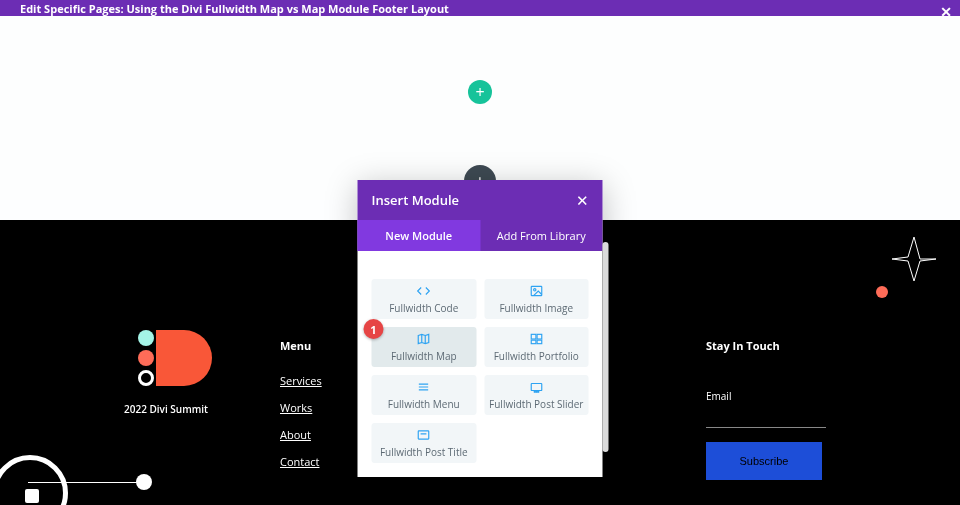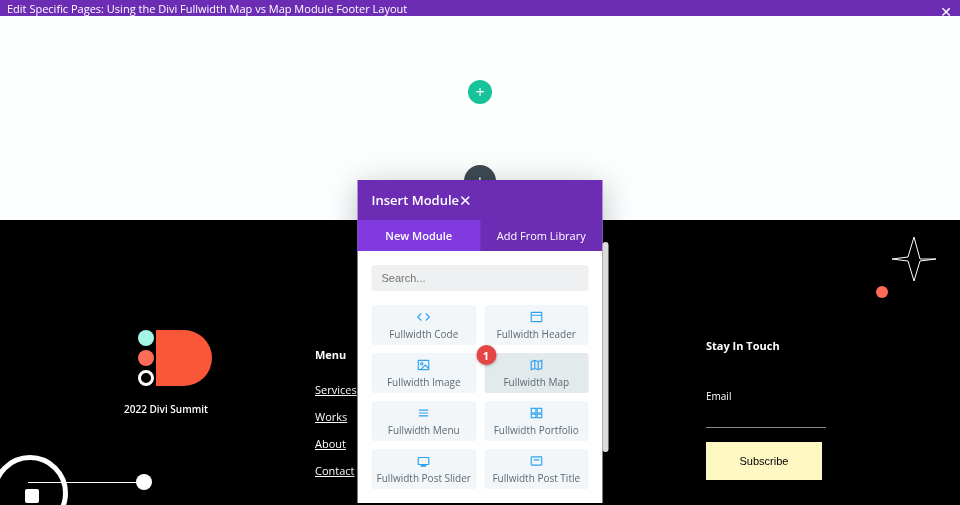--- a/index.html
+++ b/index.html
@@ -1,17 +1,17 @@
 <!DOCTYPE html>
 <html><head>
 <meta charset="utf-8">
 <style>
   * { box-sizing: border-box; margin: 0; padding: 0; }
   html, body { width: 960px; height: 505px; font-family: -apple-system, "Open Sans", Arial, sans-serif; overflow: hidden; background:#fdfeff; }
-  .topbar { position:absolute; top:0; left:0; right:0; height:16px; background:#6c2db4; color:#fff; display:flex; align-items:center; padding:0 7px; font-size:11px; font-weight:400; }
+  .topbar { position:absolute; top:0; left:0; right:0; height:16px; background:#6c2db4; color:#fff; display:flex; align-items:center; padding:0 20px; font-size:11px; font-weight:700; }
   .topbar .close { position:absolute; right:8px; top:2px; font-size:14px; cursor:pointer; }
   .canvas { position:absolute; top:20px; left:0; right:0; bottom:0; }
   .upper { height:180px; background:#fdfefe; position:relative; }
   .plus-btn { position:absolute; left:50%; transform:translateX(-50%); width:24px; height:24px; border-radius:50%; background:#16c39a; display:flex; align-items:center; justify-content:center; color:#fff; font-size:16px; top:60px; cursor:pointer; }
   .plus-btn2 { position:absolute; left:50%; transform:translateX(-50%); width:32px; height:32px; border-radius:50%; background:#3e4a53; color:#fff; display:flex; align-items:center; justify-content:center; font-size:18px; top:145px; cursor:pointer; }
   .footer { position:absolute; top:200px; left:0; right:0; bottom:0; background:#000; color:#fff; }
   
   .diamond { position:absolute; top:15px; right:22px; width:48px; height:48px; }
   .dot-orange { position:absolute; top:66px; right:72px; width:12px; height:12px; border-radius:50%; background:#fe6c58; }
   .bl-circle-big { position:absolute; left:-8px; bottom:-26px; width:76px; height:76px; border:5px solid #fff; border-radius:50%; background:#000; }
@@ -21,32 +21,32 @@
 
   
   .logo-wrap { position:absolute; left:132px; top:110px; width:90px; }
   .logo-wrap .lg-circle-teal  { position:absolute; left:6px;  top:0;   width:16px; height:16px; border-radius:50%; background:#a4f4e7; }
   .logo-wrap .lg-circle-orange{ position:absolute; left:6px;  top:20px; width:16px; height:16px; border-radius:50%; background:#fe6c58; }
   .logo-wrap .lg-circle-ring  { position:absolute; left:6px;  top:40px; width:16px; height:16px; border-radius:50%; border:3px solid #fff; }
   .logo-wrap .lg-half { position:absolute; left:24px; top:0; width:56px; height:56px; background:#f95738; border-radius:0 56px 56px 0; }
   .logo-wrap .site-name { position:absolute; top:72px; left:-8px; width:120px; font-size:10px; font-weight:600; text-align:left; }
 
   .footer-col { position:absolute; font-size:11px; }
-  .footer-col.menu { left:280px; top:127px;margin-left:35px; }
+  .footer-col.menu { left:280px; top:118px; }
   .footer-col.menu h4 { font-size:11px; margin-bottom:20px; font-weight:700; }
   .footer-col.menu div { margin-bottom:12px; cursor:pointer;text-decoration:underline; }
   .footer-col.stay { left:706px; top:118px; }
   .footer-col.stay h4 { font-size:11px; font-weight:700; margin-bottom:36px; }
   .footer-col.stay label { font-size:10px; display:block; margin-bottom:6px; }
   .footer-col.stay .email-inp { width:120px; border:none; border-bottom:1px solid #888; background:transparent; color:#fff; font-size:11px; padding:2px 0 4px; outline:none; }
-  .footer-col.stay .sub-btn { margin-top:14px; width:116px; height:38px; background:#fef9c3; color:#000; border:none; font-size:11px; cursor:pointer; }
+  .footer-col.stay .sub-btn { margin-top:14px; width:116px; height:38px; background:#1d4ed8; color:#000; border:none; font-size:11px; cursor:pointer; }
 
   
   .modal { position:absolute; left:50%; top:180px; transform:translateX(-50%); width:245px; background:#fff; box-shadow:0 6px 30px rgba(0,0,0,.25); z-index:50; }
-  .modal-head { background:#6c2db4; color:#fff; height:40px; display:flex; align-items:center; padding:0 14px; font-size:13px; font-weight:600; }
+  .modal-head { background:#6c2db4; color:#fff; height:40px; display:flex; align-items:center; padding:0 14px; font-size:13px; font-weight:600; justify-content:space-between; }
   .modal-head .mx { cursor:pointer; font-size:15px; font-weight:400; }
   .modal-tabs { display:flex; background:#6c2db4; }
   .modal-tabs div { flex:1; text-align:center; font-size:11px; color:#fff; padding:8px 16px; cursor:pointer; }
   .modal-tabs div.active { background:#8139e0; font-weight:600; }
   .modal-body { padding:14px; }
   .search { width:100%; height:26px; border:none; background:#eef0f1; border-radius:3px; padding:0 10px; font-size:11px; outline:none; }
   .mod-grid { display:grid; grid-template-columns:1fr 1fr; gap:8px; margin-top:14px; }
   .mod-card { background:#f2f6f8; border-radius:3px; height:40px; display:flex; flex-direction:column; align-items:center; justify-content:center; font-size:10px; color:#5d6a74; cursor:pointer; position:relative; }
   .mod-card.highlight { background:#e2eaec; }
   .mod-card .ic { width:14px; height:14px; margin-bottom:3px; }
@@ -108,69 +108,61 @@
 <div class="modal">
   <div class="modal-head">
     <span>Insert Module</span>
     <span class="mx">✕</span>
   </div>
   <div class="modal-tabs">
     <div class="active">New Module</div>
     <div>Add From Library</div>
   </div>
   <div class="modal-body">
-    <input class="search" placeholder="Search..." style="">
     <div class="mod-grid" id="mod-grid">
         <div class="mod-card">
           <span class="ic"><svg viewBox="0 0 24 24">
               <polyline points="8 6 2 12 8 18"></polyline>
               <polyline points="16 6 22 12 16 18"></polyline>
             </svg></span>
           <span>Fullwidth Code</span>
-        </div>
-        <div class="mod-card">
-          <span class="ic"><svg viewBox="0 0 24 24">
-              <rect x="3" y="4" width="18" height="16" rx="1"></rect>
-              <line x1="3" y1="9" x2="21" y2="9"></line>
-            </svg></span>
-          <span>Fullwidth Header</span>
         </div>
         <div class="mod-card">
           <span class="ic"><svg viewBox="0 0 24 24">
               <rect x="3" y="4" width="18" height="16" rx="1"></rect>
               <circle cx="9" cy="10" r="2"></circle>
               <path d="M21 18l-6-6-8 8"></path>
             </svg></span>
           <span>Fullwidth Image</span>
         </div>
         <div class="mod-card highlight">
           <span class="ic"><svg viewBox="0 0 24 24">
               <polygon points="3 6 9 4 15 6 21 4 21 18 15 20 9 18 3 20"></polygon>
               <line x1="9" y1="4" x2="9" y2="18"></line>
               <line x1="15" y1="6" x2="15" y2="20"></line>
             </svg></span>
           <span>Fullwidth Map</span>
           <span class="badge">1</span>
         </div>
         <div class="mod-card">
           <span class="ic"><svg viewBox="0 0 24 24">
-              <line x1="4" y1="7" x2="20" y2="7"></line>
-              <line x1="4" y1="12" x2="20" y2="12"></line>
-              <line x1="4" y1="17" x2="20" y2="17"></line>
-            </svg></span>
-          <span>Fullwidth Menu</span>
-        </div>
-        <div class="mod-card">
-          <span class="ic"><svg viewBox="0 0 24 24">
               <rect x="3" y="4" width="8" height="8"></rect>
               <rect x="13" y="4" width="8" height="8"></rect>
               <rect x="3" y="14" width="8" height="6"></rect>
               <rect x="13" y="14" width="8" height="6"></rect>
             </svg></span>
           <span>Fullwidth Portfolio</span>
+        </div>
+        <div class="mod-card">
+          <span class="ic"><svg viewBox="0 0 24 24">
+              <line x1="4" y1="7" x2="20" y2="7"></line>
+              <line x1="4" y1="12" x2="20" y2="12"></line>
+              <line x1="4" y1="17" x2="20" y2="17"></line>
+            </svg></span>
+          <span>Fullwidth Menu</span>
         </div>
         <div class="mod-card">
           <span class="ic"><svg viewBox="0 0 24 24">
               <rect x="3" y="6" width="18" height="12" rx="1"></rect>
               <circle cx="9" cy="20" r="1" fill="#2ea3f2"></circle>
               <circle cx="12" cy="20" r="1" fill="#2ea3f2"></circle>
               <circle cx="15" cy="20" r="1" fill="#2ea3f2"></circle>
             </svg></span>
           <span>Fullwidth Post Slider</span>
         </div>

